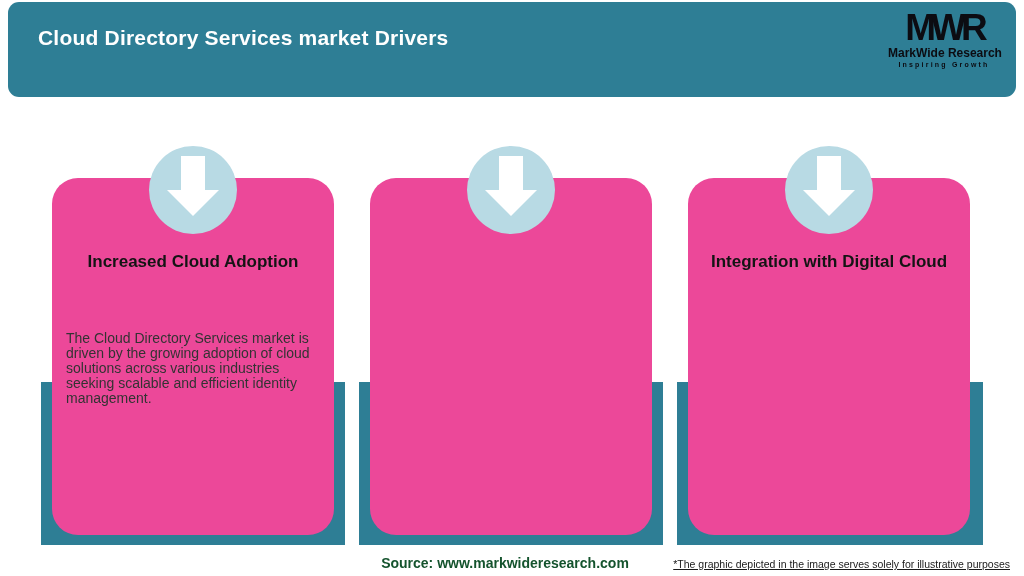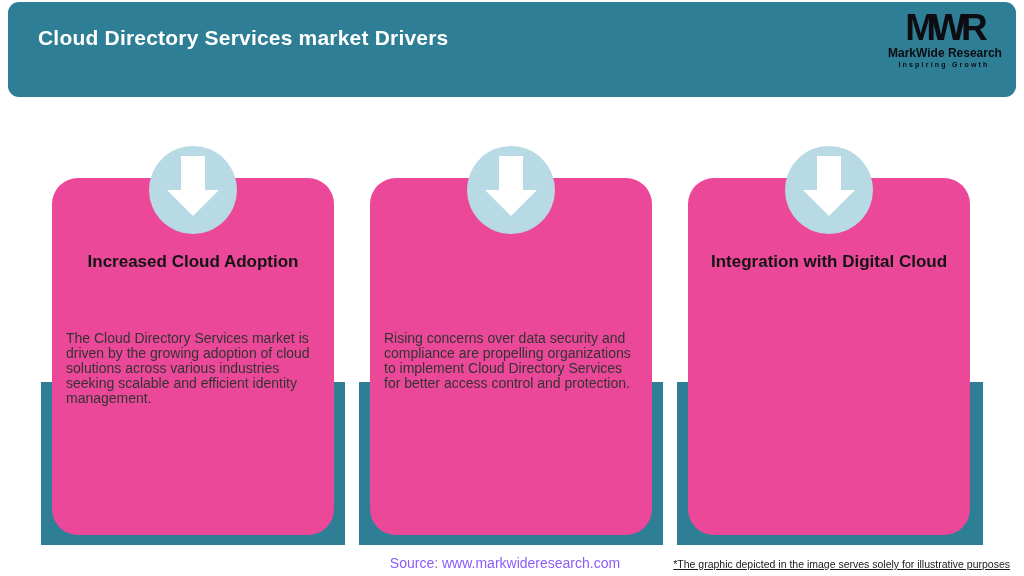--- a/index.html
+++ b/index.html
@@ -113,22 +113,22 @@
     color: #333333;
   }
 
   
   .footer-source {
     position: absolute;
     left: 360px; top: 555px;
     width: 290px;
     text-align: center;
     font-size: 14px;
-    font-weight: normal;
-    color: #8b5cf6;
+    font-weight: bold;
+    color: #14532d;
   }
   .footer-disclaimer {
     position: absolute;
     right: 14px; top: 558px;
     font-size: 10.5px;
     font-weight: 500;
     color: #1a1a1a;
     text-decoration: underline;
   }
 </style>
@@ -147,21 +147,20 @@
 <div class="backdrop backdrop-1"></div>
 <div class="backdrop backdrop-2"></div>
 <div class="backdrop backdrop-3"></div>
 
 <div class="card card-1">
   <div class="card-title">Increased Cloud Adoption</div>
   <div class="card-desc">The Cloud Directory Services market is driven by the growing adoption of cloud solutions across various industries seeking scalable and efficient identity management.</div>
 </div>
 
 <div class="card card-2">
-  <div class="card-desc">Rising concerns over data security and compliance are propelling organizations to implement Cloud Directory Services for better access control and protection.</div>
 </div>
 
 <div class="card card-3">
   <div class="card-title">Integration with Digital Cloud</div>
 </div>
 
 <div class="circle circle-1">
   <span>
     <svg viewBox="0 0 88 88" xmlns="http://www.w3.org/2000/svg">
       <path d="M32 10 h24 v34 h14 L44 70 L18 44 h14 z" fill="#ffffff"></path>

